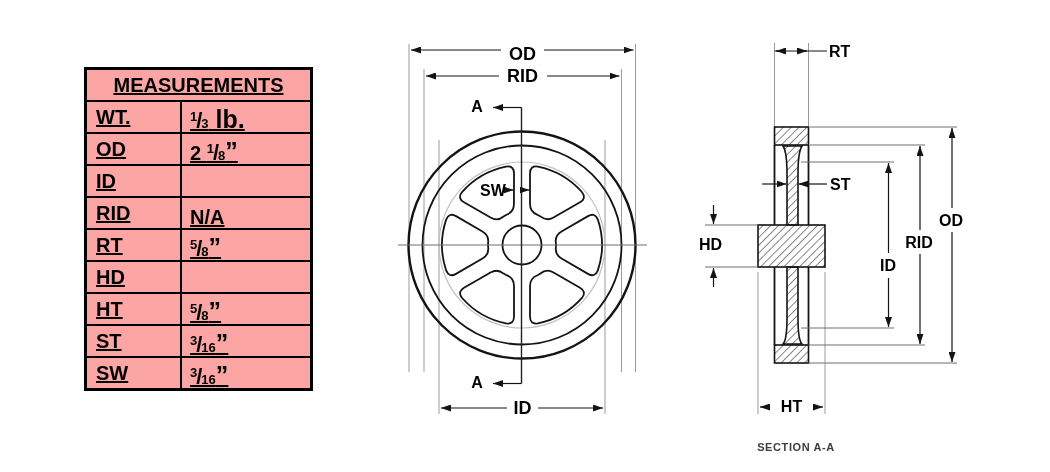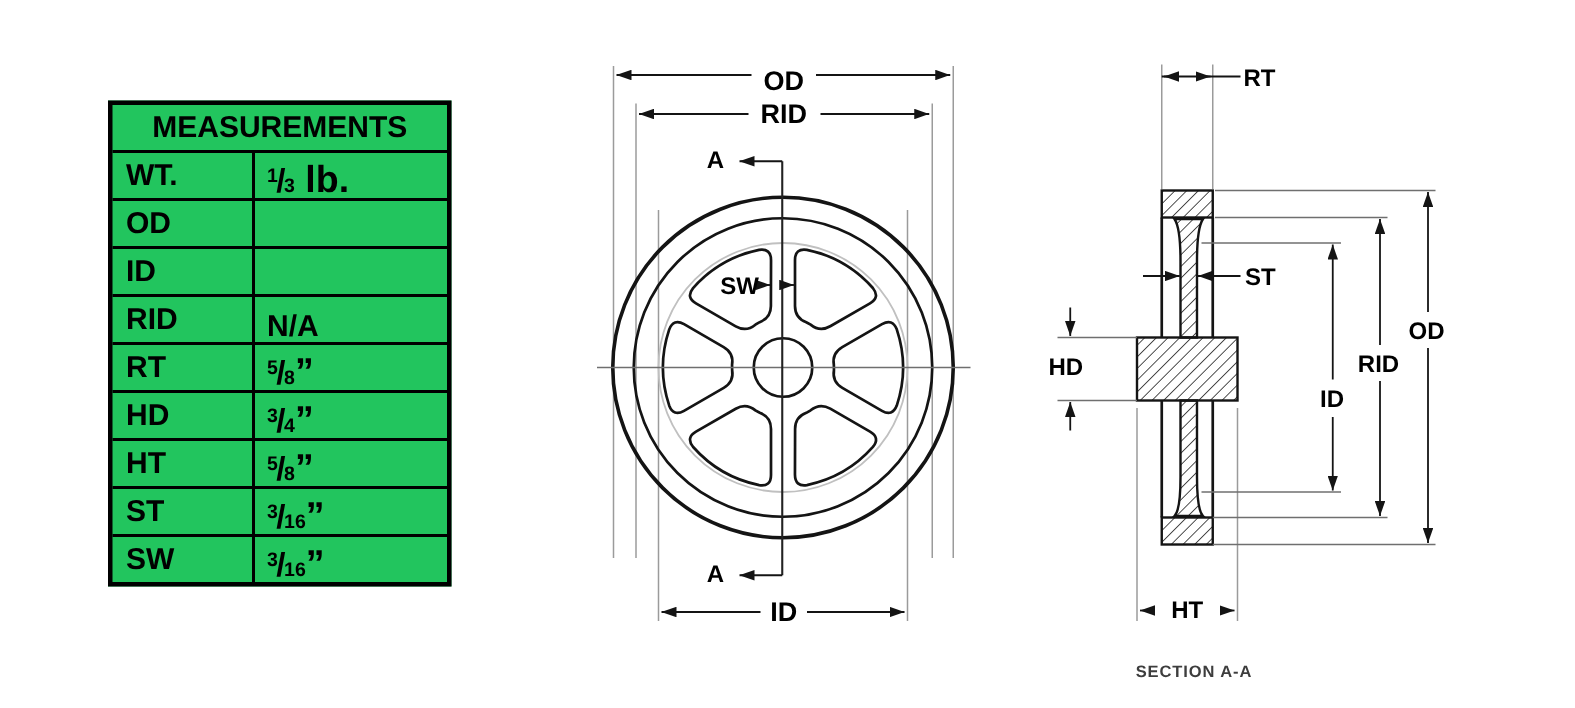--- a/index.html
+++ b/index.html
@@ -1,21 +1,21 @@
 <!DOCTYPE html>
 <html><head>
 <meta charset="utf-8">
 <style>
   html,body{margin:0;padding:0;background:#ffffff;}
   .stage{position:relative;width:1050px;height:472px;background:#ffffff;
          font-family:"Liberation Sans",sans-serif;overflow:hidden;}
 
   
-  .mtable{position:absolute;left:72px;top:67px;width:229px;background:#22c55e;
-          border:3px solid #000;box-sizing:border-box;color:#000;}
+  .mtable{position:absolute;left:84px;top:67px;width:229px;background:#fca5a5;
+          border:3px solid #000;box-sizing:border-box;color:#000;text-decoration:underline;}
   .mtable .title{height:30px;line-height:30px;text-align:center;font-weight:bold;
                  font-size:20px;border-bottom:2px solid #000;}
   .mrow{display:flex;height:30px;border-bottom:2px solid #000;}
   .mrow:last-child{border-bottom:none;}
   .cell{line-height:30px;box-sizing:border-box;}
   .cell.lab{width:95px;border-right:2px solid #000;padding-left:9px;
             font-weight:bold;font-size:20px;}
   .cell.val{flex:1;padding-left:8px;font-weight:bold;font-size:20px;white-space:nowrap;}
   .fw{font-weight:bold;}
   .fnum{font-size:13px;vertical-align:7px;margin-right:-1px;font-weight:bold;}
@@ -45,35 +45,35 @@
 
   <div class="mtable">
     <div class="title">MEASUREMENTS</div>
 
     <div class="mrow">
       <div class="cell lab">WT.</div>
       <div class="cell val"><span class="fw"></span> <span class="fnum">1</span><span class="fslash">/</span><span class="fden">3</span><span class="fsuf"> lb.</span></div>
     </div>
     <div class="mrow">
       <div class="cell lab">OD</div>
+      <div class="cell val"><span class="fw">2 </span><span class="fnum">1</span><span class="fslash">/</span><span class="fden">8</span><span class="fsuf">”</span></div>
     </div>
     <div class="mrow">
       <div class="cell lab">ID</div>
     </div>
     <div class="mrow">
       <div class="cell lab">RID</div>
       <div class="cell val"><span class="fw">N/A</span><span class="fnum"></span><span class="fslash"></span><span class="fden"></span><span class="fsuf"></span></div>
     </div>
     <div class="mrow">
       <div class="cell lab">RT</div>
       <div class="cell val"><span class="fw"></span><span class="fnum">5</span><span class="fslash">/</span><span class="fden">8</span><span class="fsuf">”</span></div>
     </div>
     <div class="mrow">
       <div class="cell lab">HD</div>
-      <div class="cell val"><span class="fw"></span><span class="fnum">3</span><span class="fslash">/</span><span class="fden">4</span><span class="fsuf">”</span></div>
     </div>
     <div class="mrow">
       <div class="cell lab">HT</div>
       <div class="cell val"><span class="fw"></span><span class="fnum">5</span><span class="fslash">/</span><span class="fden">8</span><span class="fsuf">”</span></div>
     </div>
     <div class="mrow">
       <div class="cell lab">ST</div>
       <div class="cell val"><span class="fw"></span><span class="fnum">3</span><span class="fslash">/</span><span class="fden">16</span><span class="fsuf">”</span></div>
     </div>
     <div class="mrow">

